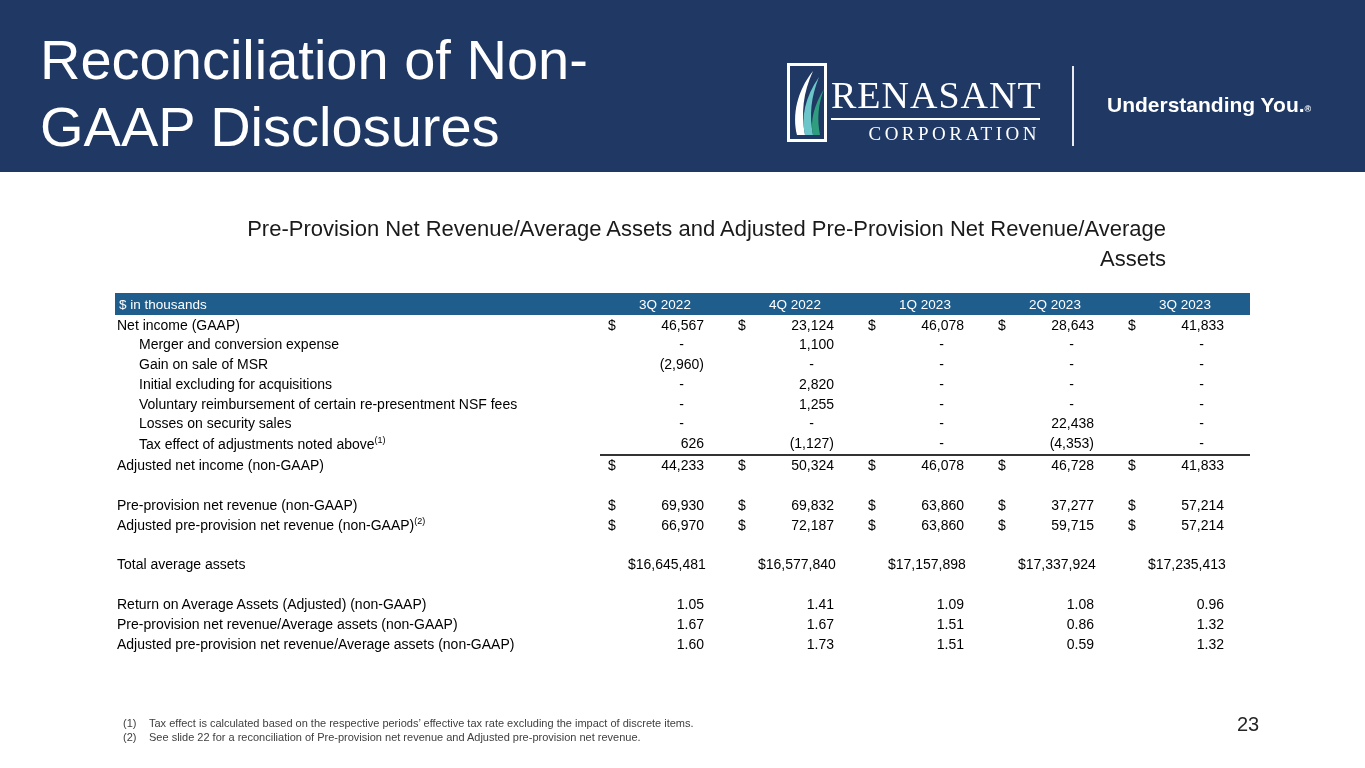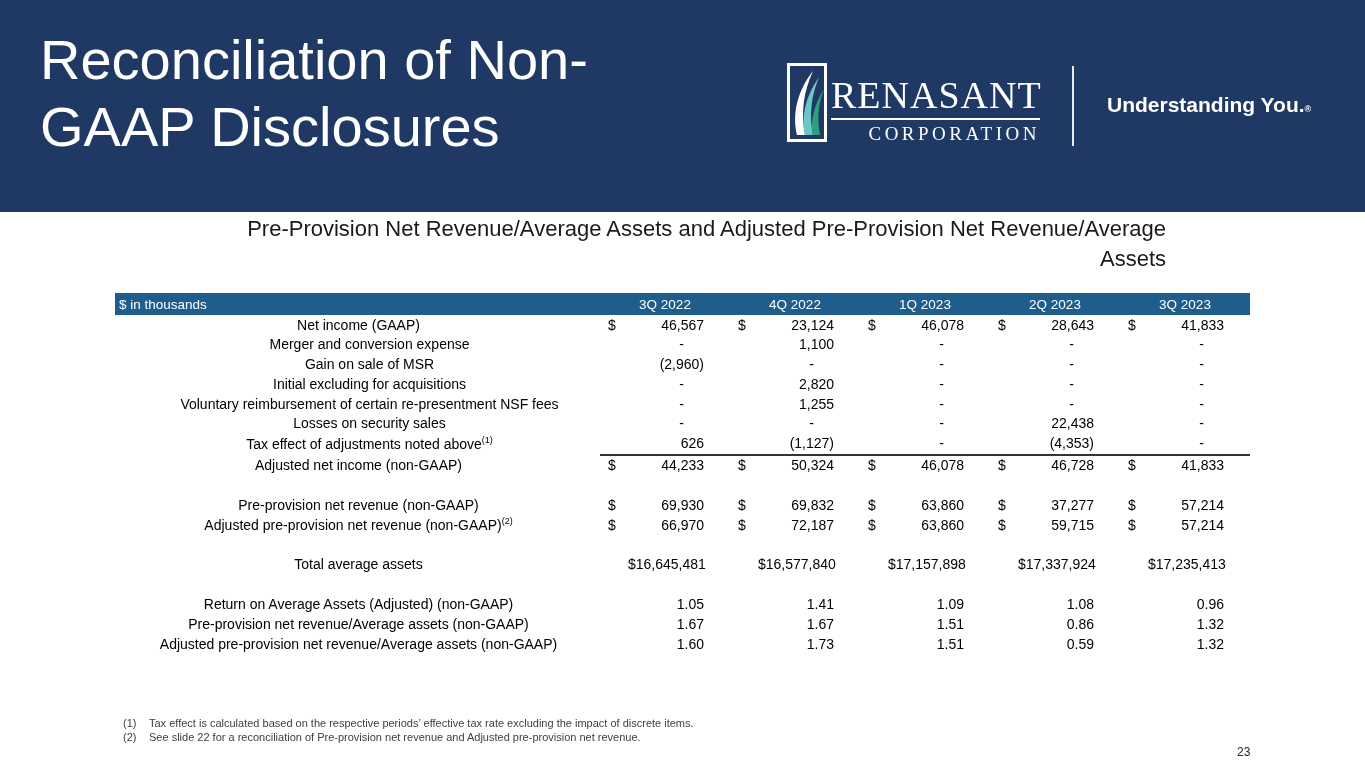--- a/index.html
+++ b/index.html
@@ -1,21 +1,21 @@
 <!DOCTYPE html>
 <html style="--banner-bg: #1f3864; --header-bg: #1f5e8c;"><head>
 <meta charset="utf-8">
 <style>
   html,body{margin:0;padding:0;background:#fff;}
   .slide{
     position:relative;width:1365px;height:768px;background:#ffffff;overflow:hidden;
     font-family:"Liberation Sans",sans-serif;color:#000;
   }
   
-  .banner{position:absolute;top:0;left:0;width:1365px;height:212px;background:var(--banner-bg,#1f3864);}
+  .banner{position:absolute;top:0;left:0;width:1365px;height:172px;background:var(--banner-bg,#1f3864);}
   .title{
     position:absolute;left:40px;top:26px;margin:0;max-width:640px;
     font-size:56px;line-height:1.2;font-weight:400;color:#ffffff;letter-spacing:0;
   }
   .logo-mark{position:absolute;left:787px;top:63px;width:40px;height:79px;}
   .logo-text{position:absolute;left:831px;top:76px;width:209px;}
   .logo-name{
     font-family:"Liberation Serif",serif;font-size:38px;line-height:1;color:#fff;
     letter-spacing:1px;padding-bottom:4px;border-bottom:2px solid #fff;white-space:nowrap;
   }
@@ -36,34 +36,34 @@
     position:absolute;left:115px;top:293px;width:1135px;
     border-collapse:collapse;table-layout:fixed;font-size:14px;color:#000;
   }
   .fin-table th,.fin-table td{padding:0;vertical-align:bottom;}
   .fin-table thead th{
     background:var(--header-bg,#1f5e8c);color:#ffffff;font-weight:400;font-size:13.5px;
     padding:4px 0 3px 0;text-align:center;white-space:nowrap;margin-left:48px;
   }
   .fin-table thead th.first{text-align:left;padding-left:4px;}
   .fin-table td{padding-top:1.5px;padding-bottom:1.5px;line-height:1.2;white-space:nowrap;}
-  td.label{text-align:center;padding-left:2px;overflow:hidden;}
+  td.label{text-align:left;padding-left:2px;overflow:hidden;}
   td.label.indent{padding-left:24px;}
   td.label sup{font-size:9px;line-height:0;vertical-align:super;}
   td.dcol{text-align:left;padding-left:8px;}
   td.vcol{text-align:right;padding-right:2px;}
   td.vcol.dash{padding-right:22px;}
   td.pcol{text-align:left;padding-left:9px;}
   tr.spacer td{height:20px;padding:0;}
   td.uline{border-bottom:2px solid #333;}
   
   .footnotes{position:absolute;left:123px;top:716px;font-size:11px;line-height:14px;color:#404040;}
   .footnote{display:flex;}
   .footnote .mark{width:26px;flex:0 0 26px;}
-  .page-number{position:absolute;left:1237px;top:713px;font-size:12px;color:#262626;margin-top:32px;}
+  .page-number{position:absolute;left:1237px;top:713px;font-size:20px;color:#262626;}
 </style>
 </head>
 <body>
 
 <div class="slide">
 
   <header class="banner">
     <h1 class="title">Reconciliation of Non-GAAP Disclosures</h1>
 
     <svg class="logo-mark" viewBox="0 0 40 79" aria-hidden="true">

